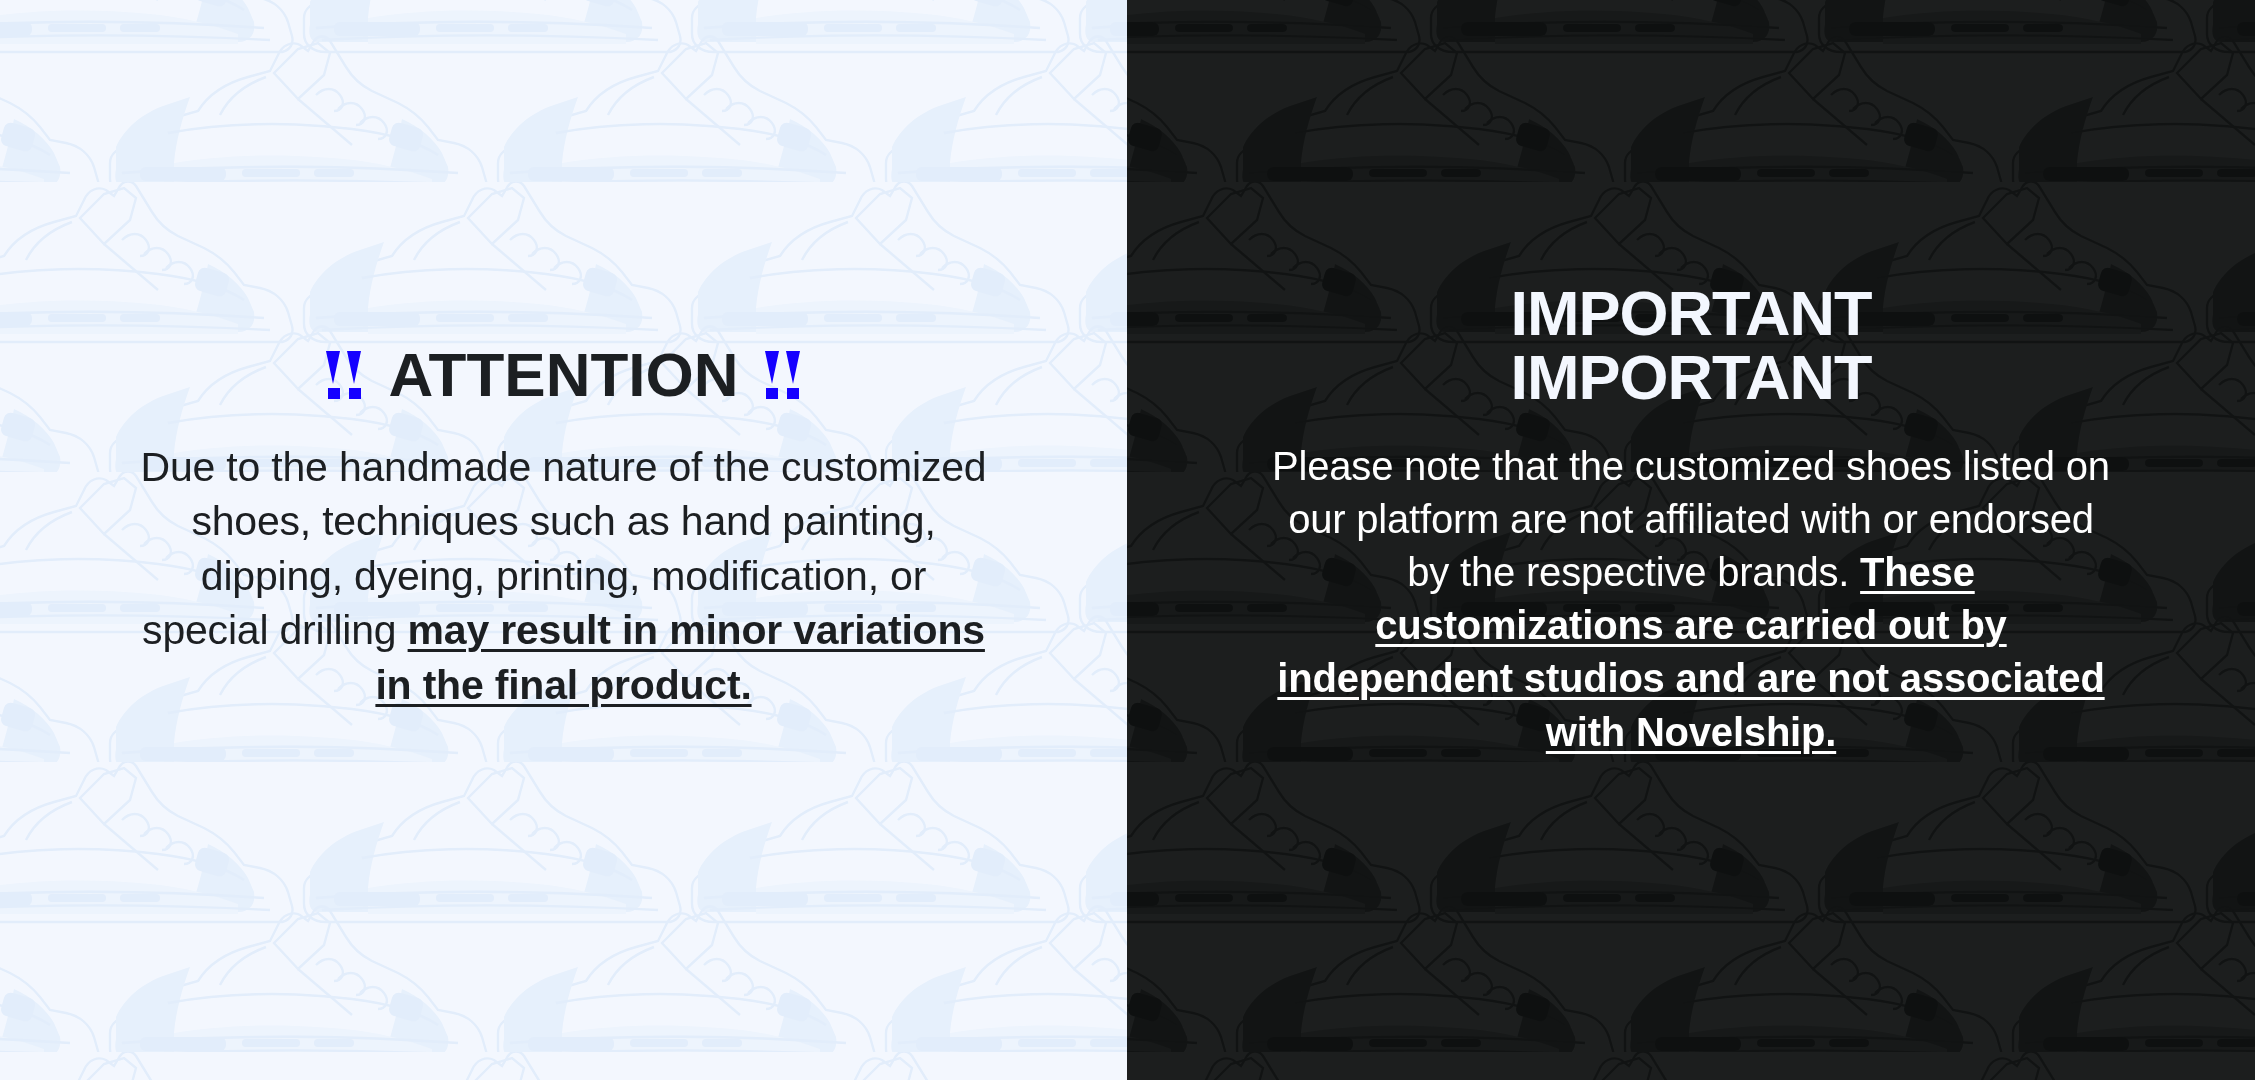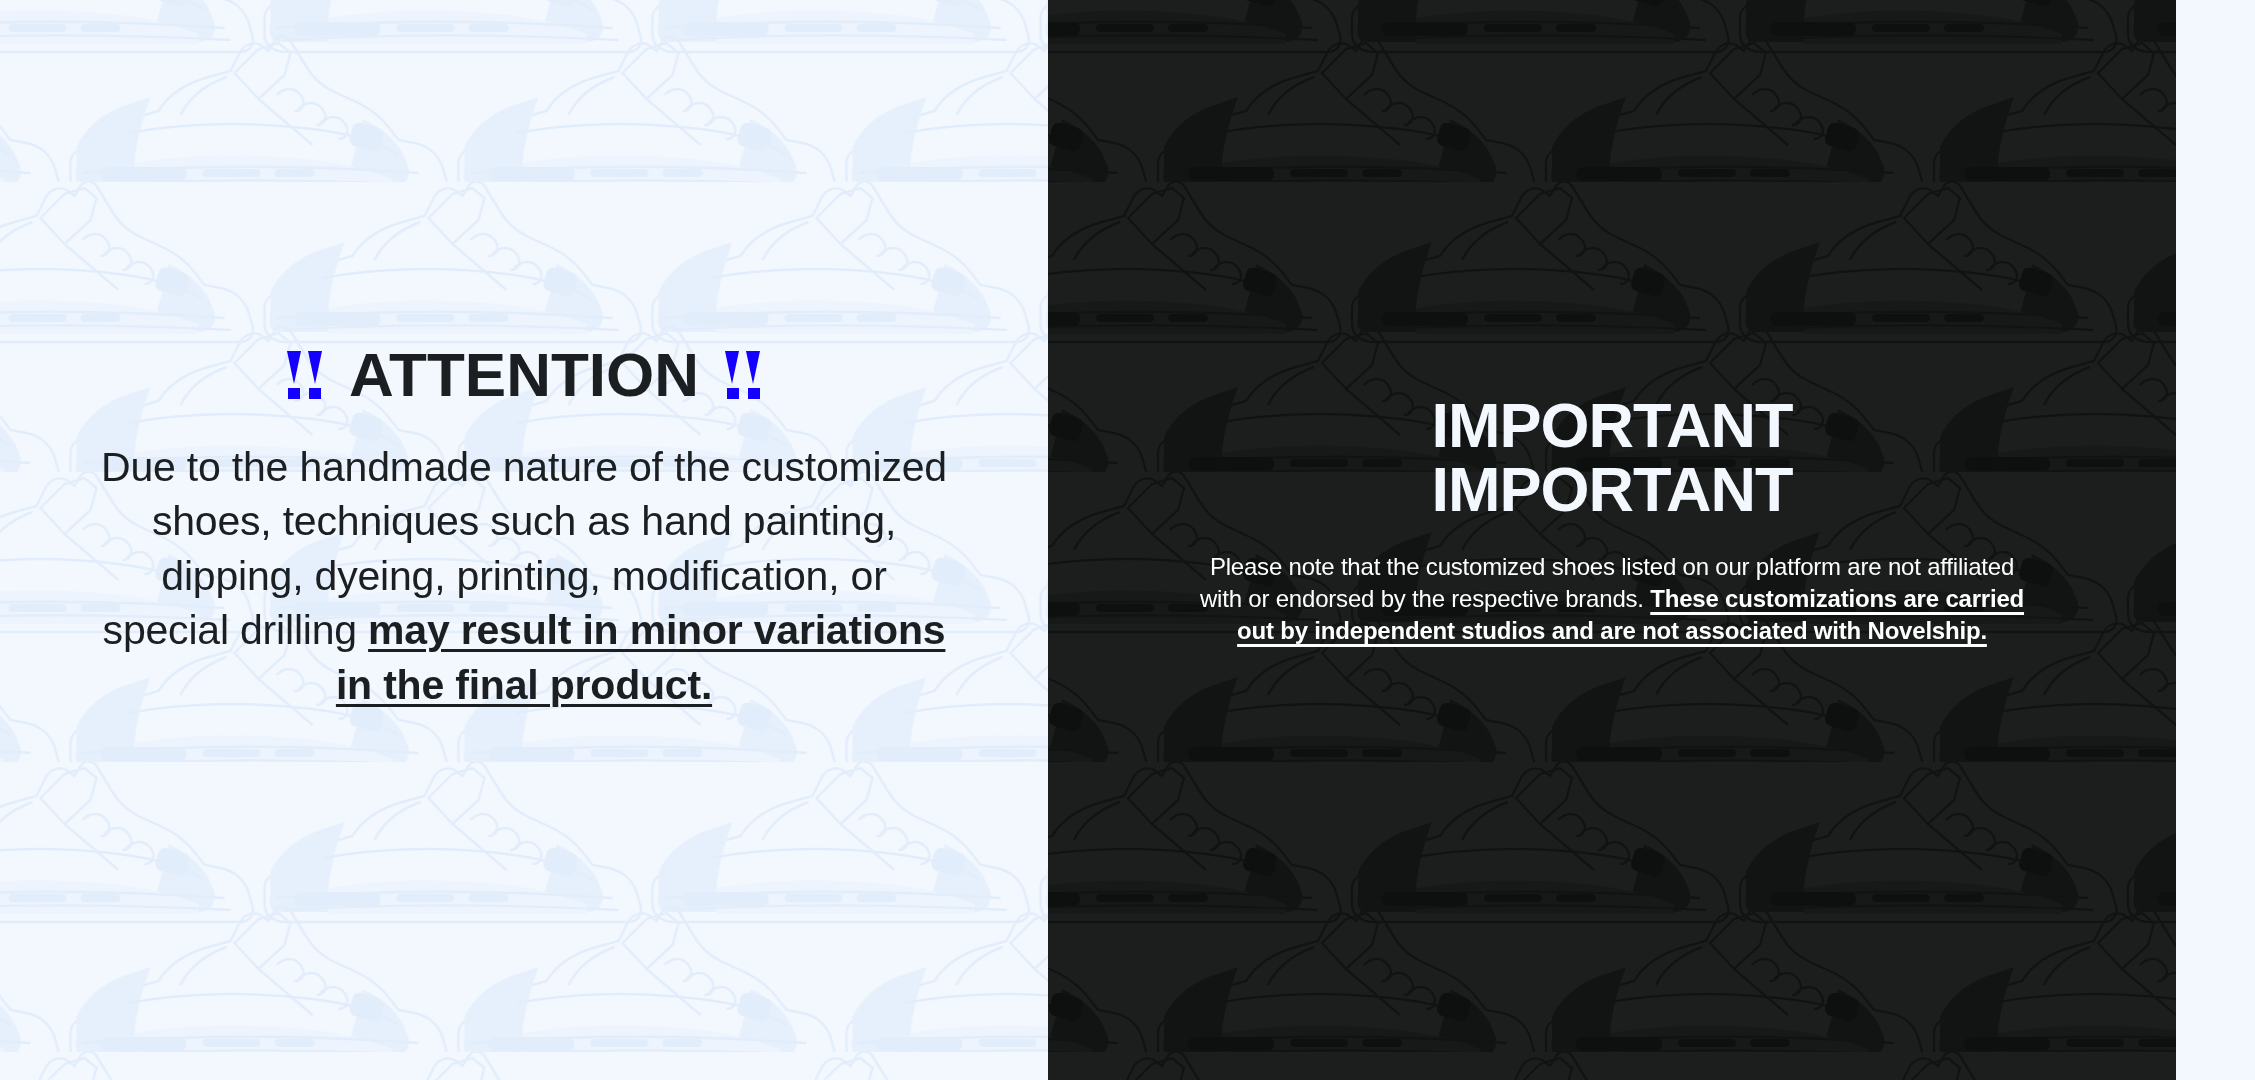--- a/index.html
+++ b/index.html
@@ -12,21 +12,21 @@
 
   
   .panel {
     position:relative;
     height:1080px;
     overflow:hidden;
     display:flex;
     align-items:center;
     justify-content:center;
   }
-  .panel-left  { width:1048px; background:#fdba74; }
+  .panel-left  { width:1127px; background:#fdba74; }
   .panel-right { width:1128px; background:#7f1d1d; }
 
   .pattern {
     position:absolute;
     inset:0;
     pointer-events:none;
   }
   .pattern svg { display:block; width:100%; height:100%; }
 
   .content {
@@ -91,21 +91,21 @@
     white-space:normal;
   }
 
   
   .body-copy {
     font-size:41px;
     line-height:1.33;
     letter-spacing:-0.2px;
   }
   .body-left  { color:#1C1F22; }
-  .body-right { color:#FFFFFF; font-size:24px; }
+  .body-right { color:#FFFFFF; font-size:40px; }
   .body-copy .em {
     font-weight:700;
     text-decoration:underline;
     text-underline-offset:5px;
     text-decoration-thickness:2.5px;
   }
 </style>
 </head>
 <body>
 

